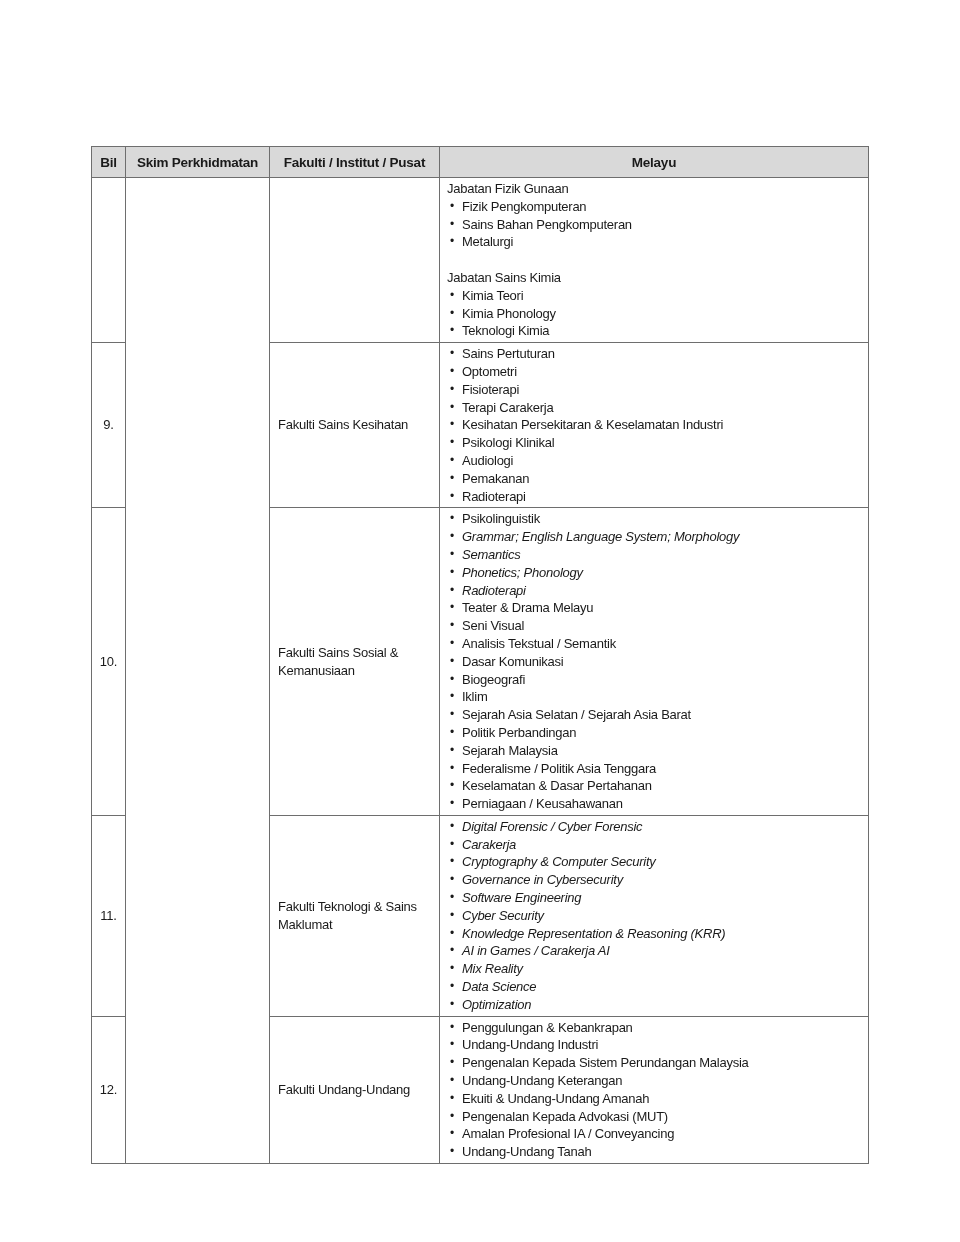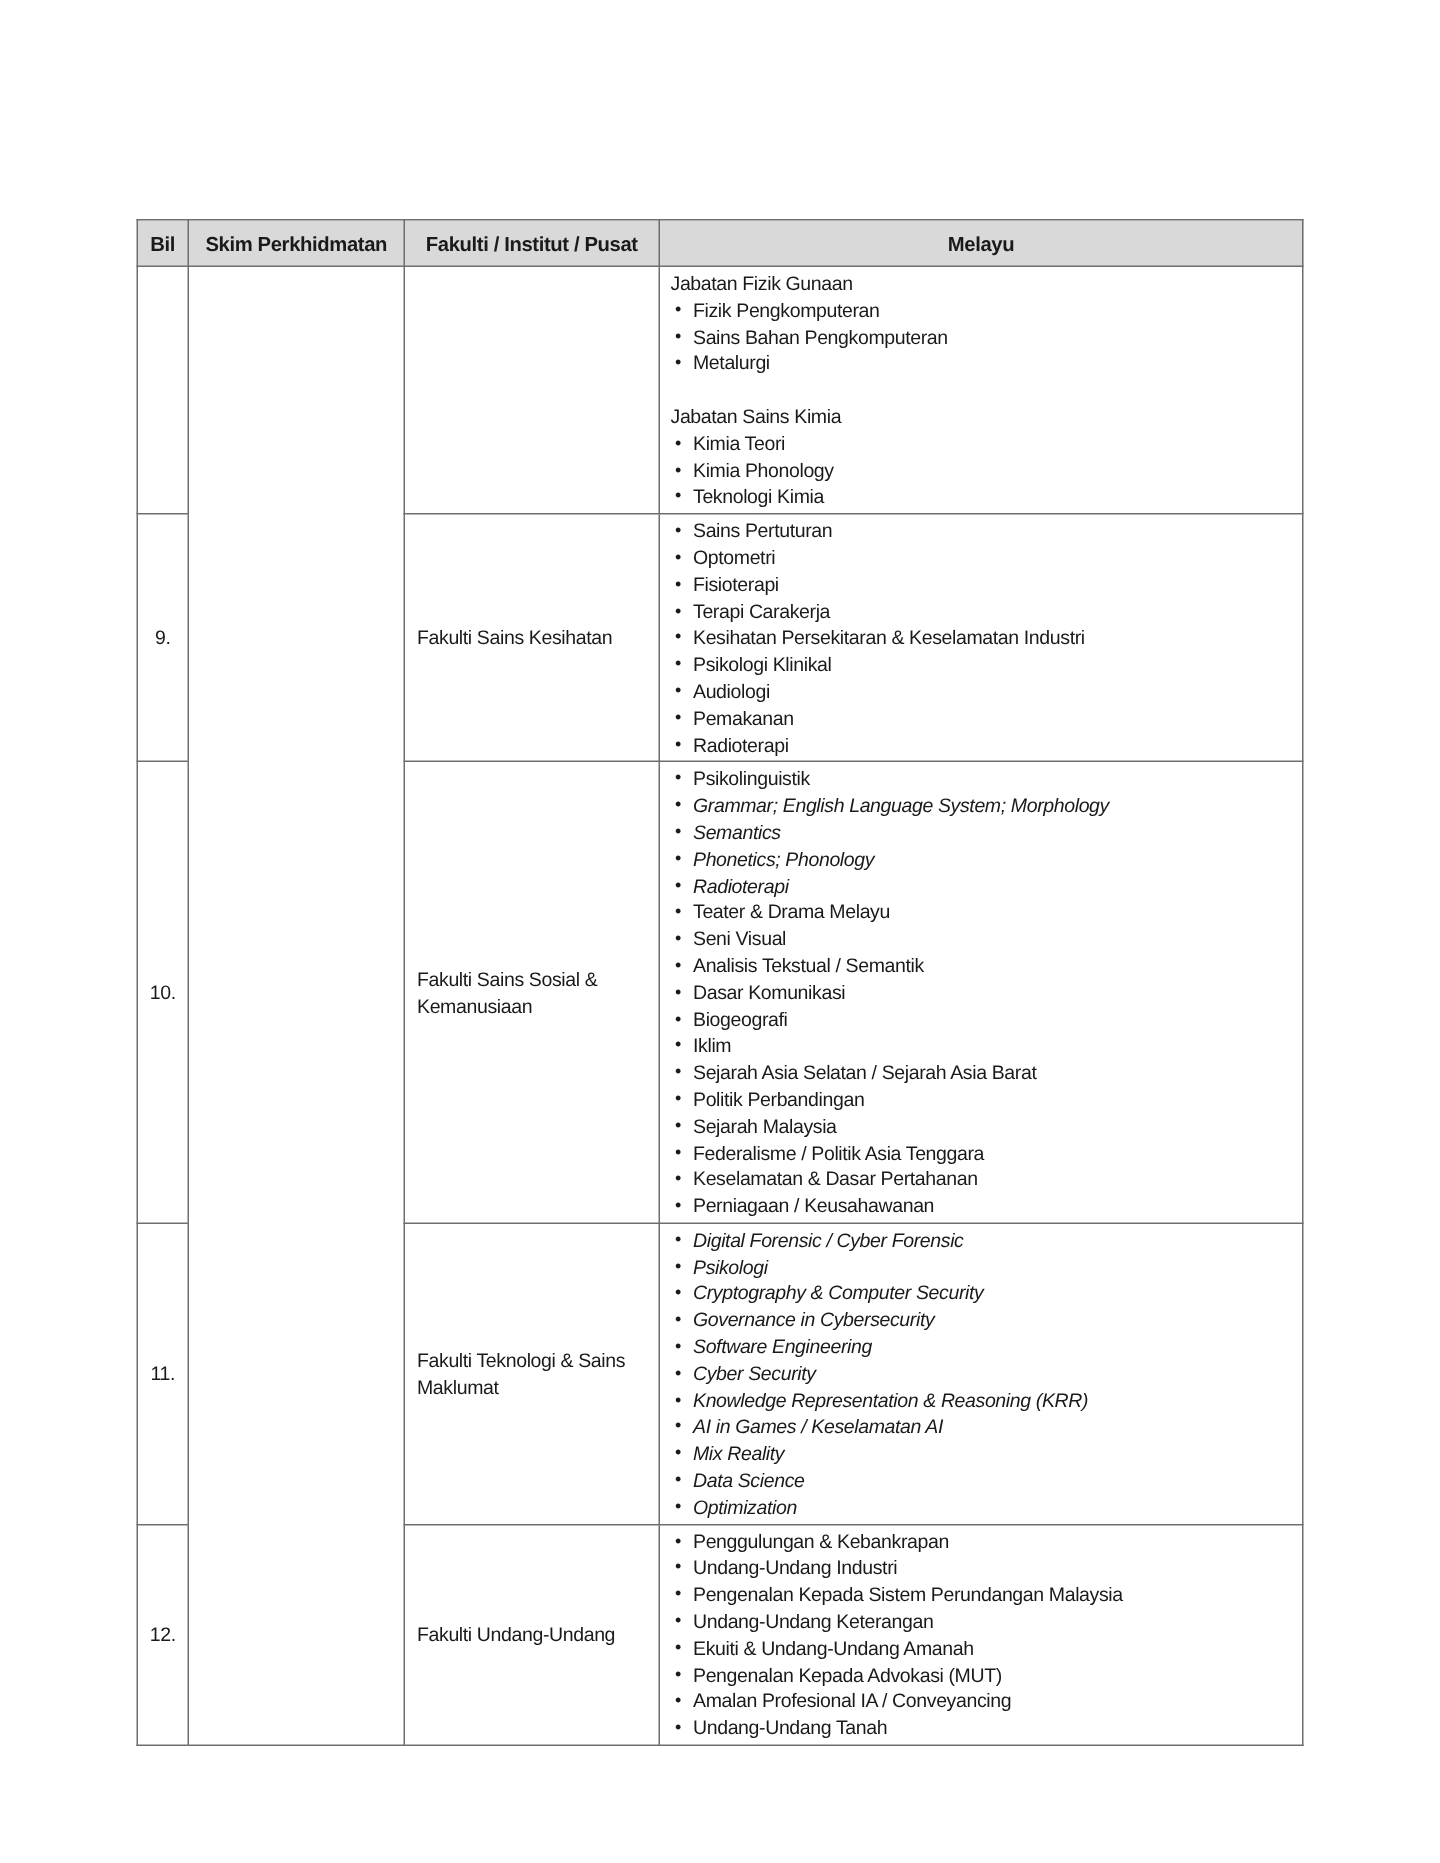--- a/index.html
+++ b/index.html
@@ -235,21 +235,21 @@
         <tr>
           <td class="bil-cell">11.</td>
           <td class="fakulti-cell">Fakulti Teknologi &amp; Sains Maklumat</td>
           <td class="bidang-cell">
             <div class="b-item b-bullet">
               <span class="dot">•</span>
               <span class="txt it">Digital Forensic / Cyber Forensic</span>
             </div>
             <div class="b-item b-bullet">
               <span class="dot">•</span>
-              <span class="txt it">Psikologi</span>
+              <span class="txt it">Carakerja</span>
             </div>
             <div class="b-item b-bullet">
               <span class="dot">•</span>
               <span class="txt it">Cryptography &amp; Computer Security</span>
             </div>
             <div class="b-item b-bullet">
               <span class="dot">•</span>
               <span class="txt it">Governance in Cybersecurity</span>
             </div>
             <div class="b-item b-bullet">
@@ -259,21 +259,21 @@
             <div class="b-item b-bullet">
               <span class="dot">•</span>
               <span class="txt it">Cyber Security</span>
             </div>
             <div class="b-item b-bullet">
               <span class="dot">•</span>
               <span class="txt it">Knowledge Representation &amp; Reasoning (KRR)</span>
             </div>
             <div class="b-item b-bullet">
               <span class="dot">•</span>
-              <span class="txt it">AI in Games / Keselamatan AI</span>
+              <span class="txt it">AI in Games / Carakerja AI</span>
             </div>
             <div class="b-item b-bullet">
               <span class="dot">•</span>
               <span class="txt it">Mix Reality</span>
             </div>
             <div class="b-item b-bullet">
               <span class="dot">•</span>
               <span class="txt it">Data Science</span>
             </div>
             <div class="b-item b-bullet">

